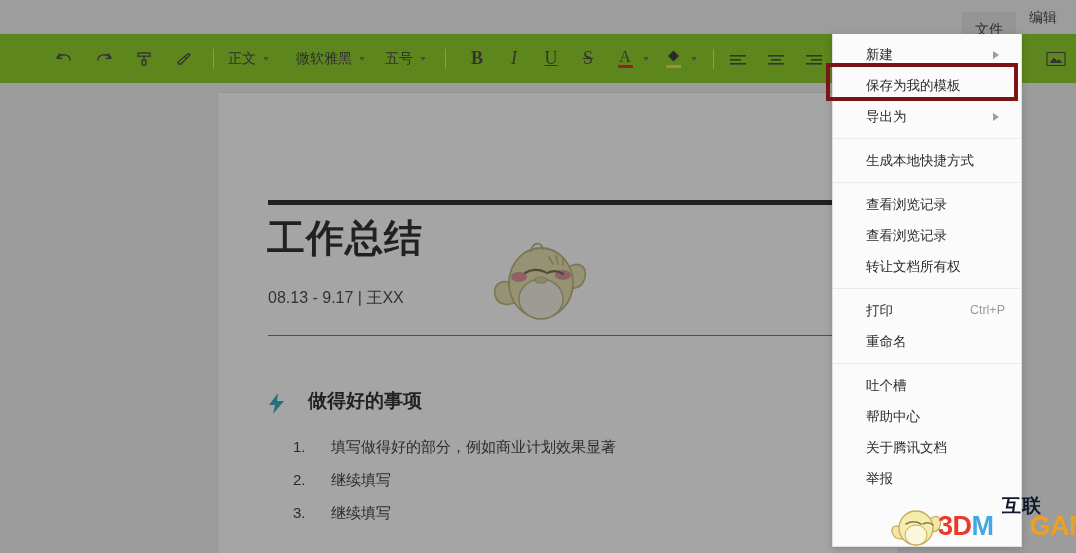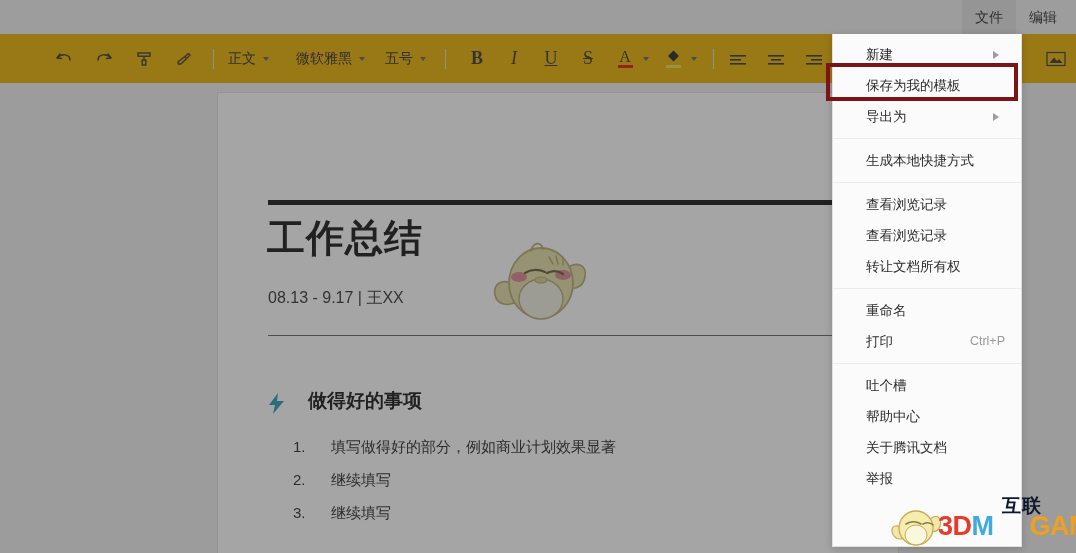--- a/index.html
+++ b/index.html
@@ -36,30 +36,31 @@
     height: 34px;
     line-height: 34px;
     font-size: 14px;
     color: #333333;
     text-align: center;
     width: 54px;
     cursor: default;
   }
   .menubar-item.active {
     background: #e3e3e3;
+    margin-top: 12px;
   }
   #menubar-file  { left: 962px; }
   #menubar-edit  { left: 1016px; }
 
   
   #toolbar {
     position: absolute;
     left: 0; top: 34px;
     width: 1076px; height: 49px;
-    background: #eab308;
+    background: #84cc16;
     border-bottom: 1px solid #e8e8e8;
   }
   .tb {
     position: absolute;
     top: 8px;
     height: 33px;
     display: flex;
     align-items: center;
     justify-content: center;
     color: #3c3c3c;
@@ -466,25 +467,25 @@
   <div class="mi">
     <span>查看浏览记录</span>
   </div>
   <div class="mi">
     <span>转让文档所有权</span>
   </div>
 
   <div class="menu-sep"></div>
 
   <div class="mi">
-    <span>重命名</span>
-  </div>
-  <div class="mi">
     <span>打印</span>
     <span class="shortcut">Ctrl+P</span>
+  </div>
+  <div class="mi">
+    <span>重命名</span>
   </div>
 
   <div class="menu-sep"></div>
 
   <div class="mi">
     <span>吐个槽</span>
   </div>
   <div class="mi">
     <span>帮助中心</span>
   </div>

